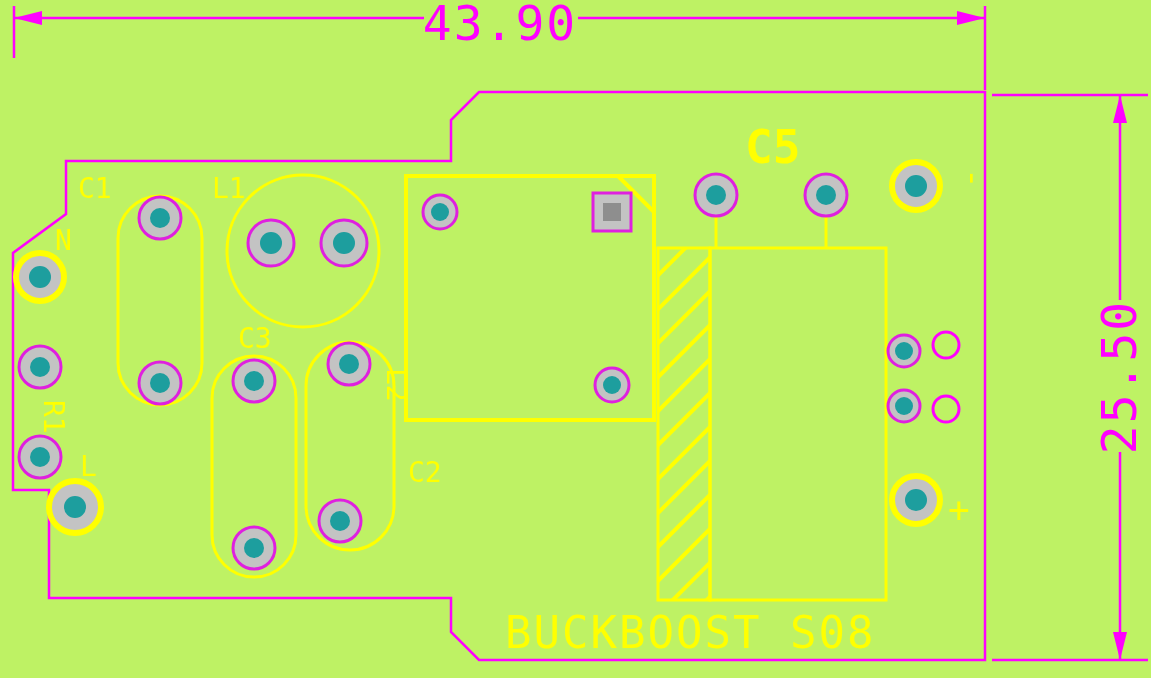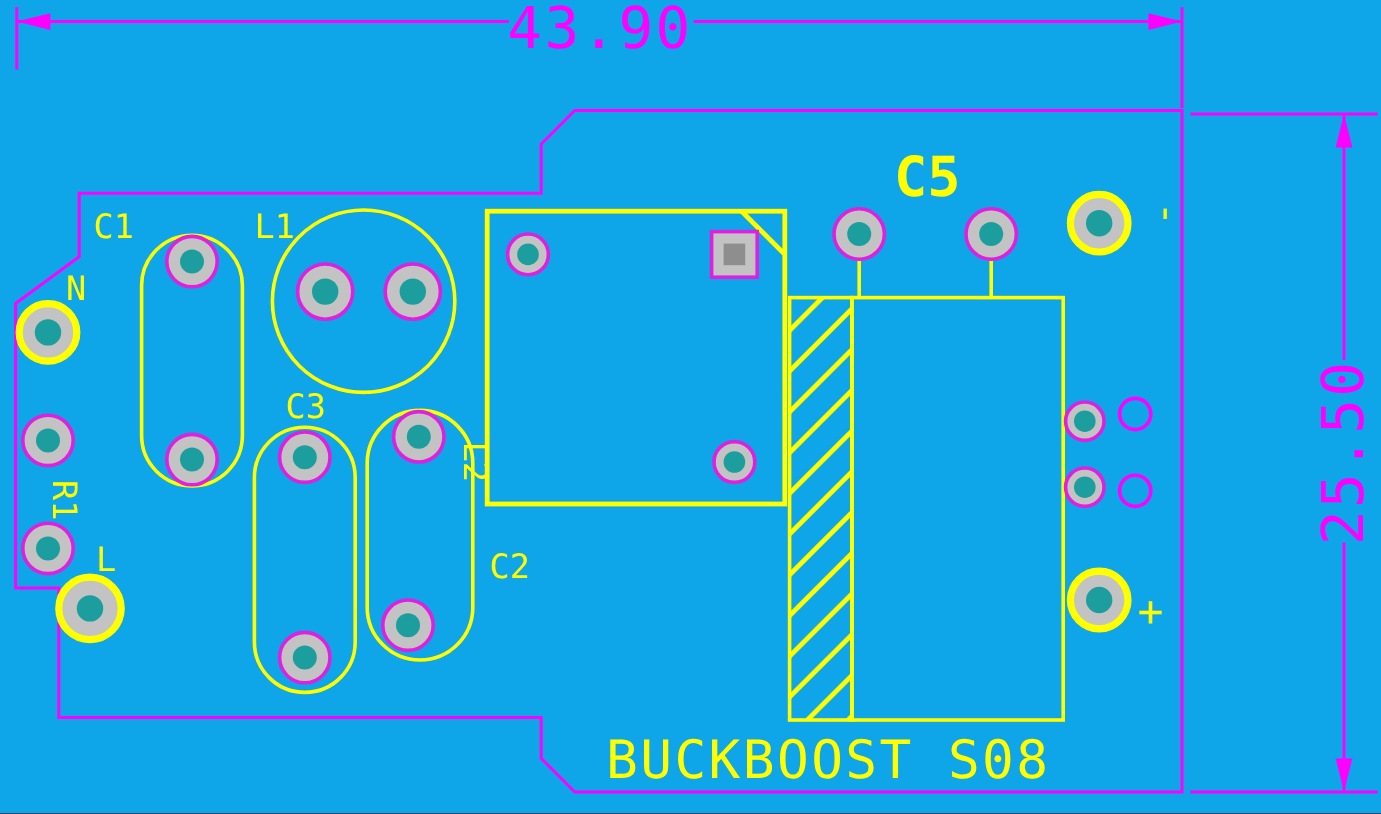--- a/index.html
+++ b/index.html
@@ -1,16 +1,16 @@
 <!DOCTYPE html>
 <html><head>
 <meta charset="utf-8">
 <style>
   html,body{margin:0;padding:0;background:#000;}
-  .stage{position:relative;width:1151px;height:678px;background:#0ea5e9;overflow:hidden;}
+  .stage{position:relative;width:1151px;height:678px;background:#bef264;overflow:hidden;}
   text{font-family:"DejaVu Sans Mono",monospace;}
   .silk-t{fill:#FFFF00;}
   .dim-t{fill:#FF00FF;letter-spacing:2px;}
   .outline{stroke:#FF00FF;stroke-width:2.5;fill:none;}
   .silk{stroke:#FFFF00;fill:none;}
   .pad{fill:#C3C3C3;stroke:#DF20DF;stroke-width:3;}
   .pad-y{fill:#C3C3C3;stroke:#FFFF00;stroke-width:6;}
   .drill{fill:#1D9E9E;stroke:none;}
   .hole{fill:none;stroke:#FF00FF;stroke-width:3;}
   .dim{stroke:#FF00FF;stroke-width:2.5;fill:none;}

